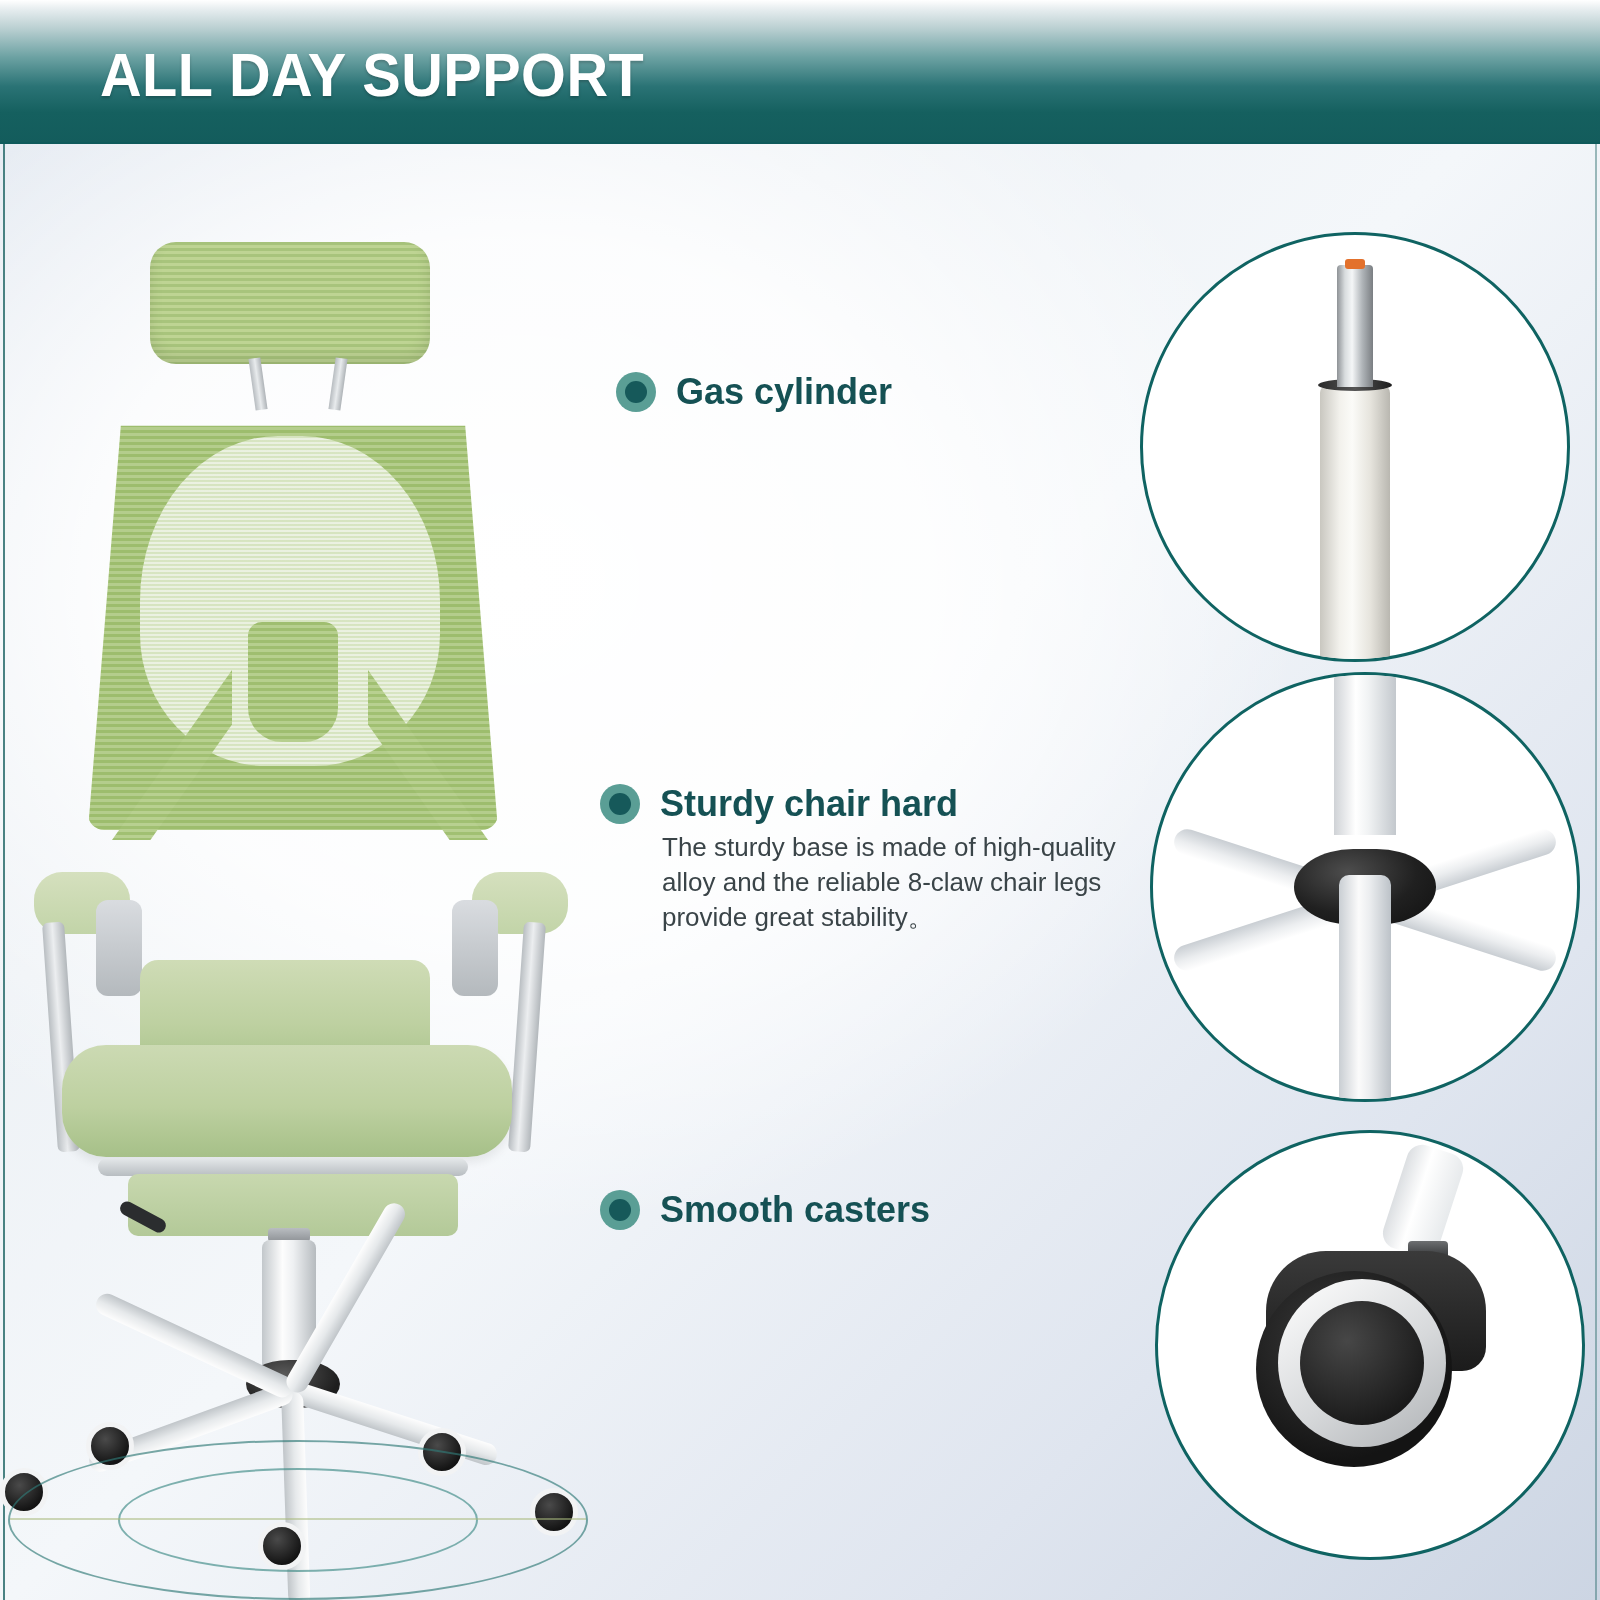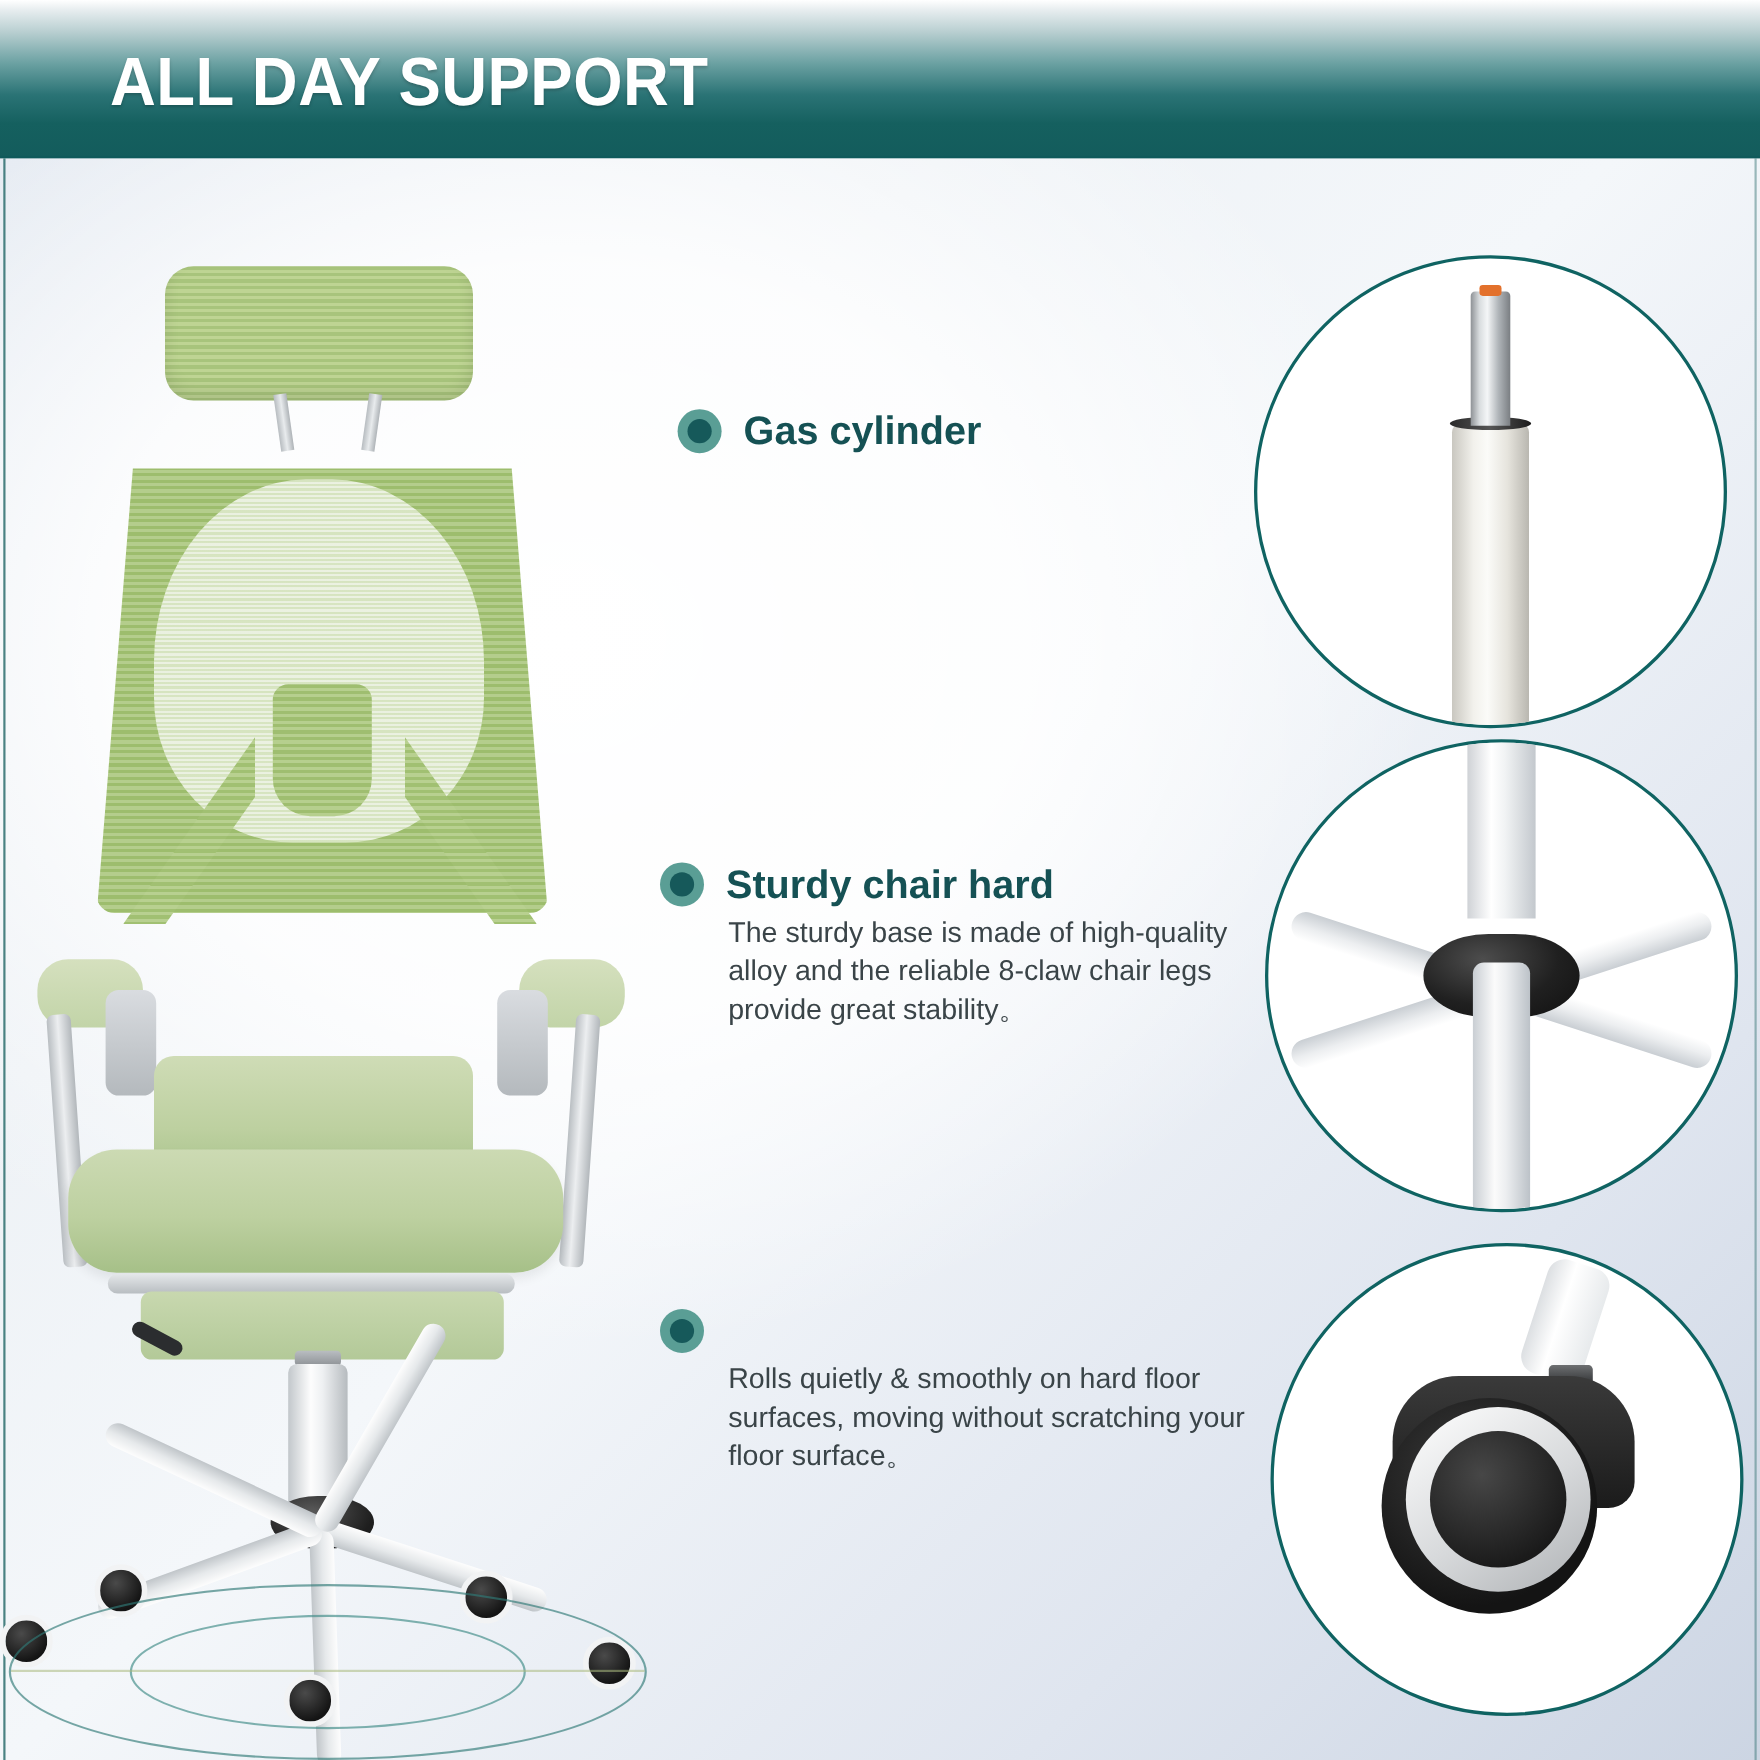--- a/index.html
+++ b/index.html
@@ -482,22 +482,22 @@
       <div class="feature-head">
         <span class="bullet"></span>
         <span class="feature-title">Sturdy chair hard</span>
       </div>
       <div class="feature-body">The sturdy base is made of high-quality alloy and the reliable 8-claw chair legs provide great stability。</div>
     </div>
 
     <div class="feature f3">
       <div class="feature-head">
         <span class="bullet"></span>
+        <span class="feature-title">Smooth casters</span>
       </div>
-      <div class="feature-body">Rolls quietly &amp; smoothly on hard floor surfaces, moving without scratching your floor surface。</div>
     </div>
   </div>
 
   <div class="detail d1">
     <div class="gc-body"></div>
     <div class="gc-oring"></div>
     <div class="gc-rod"></div>
     <div class="gc-cap"></div>
   </div>
 

